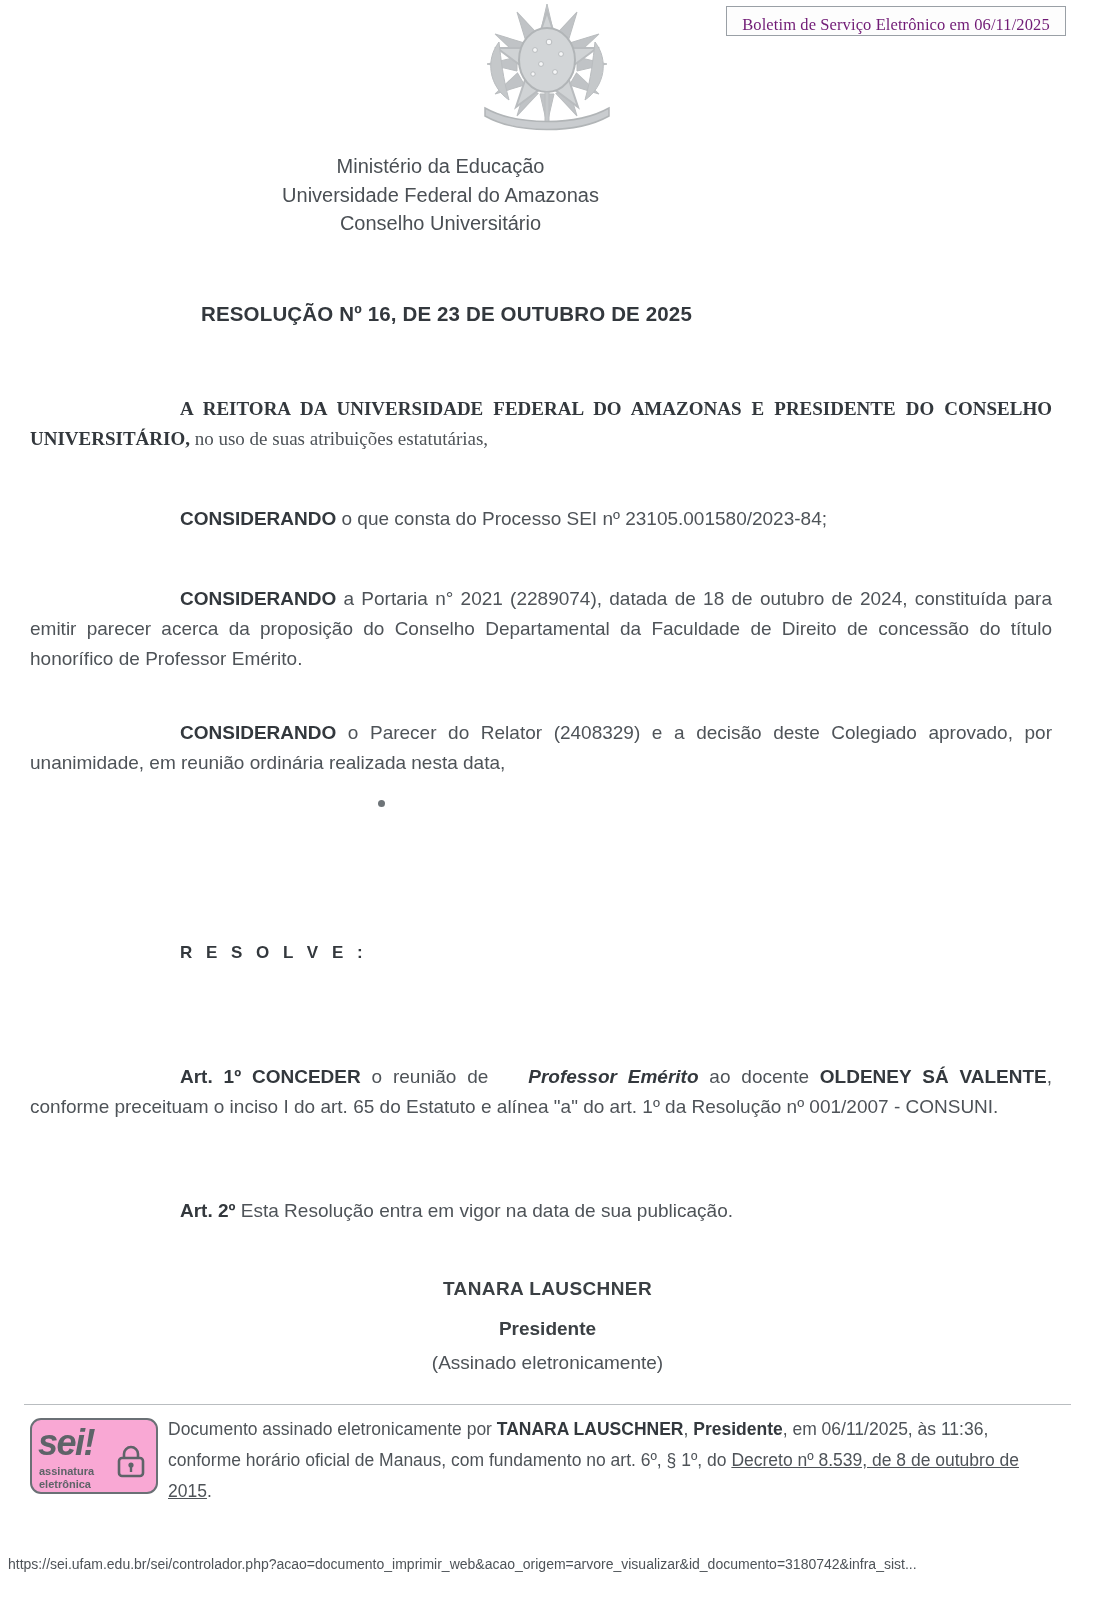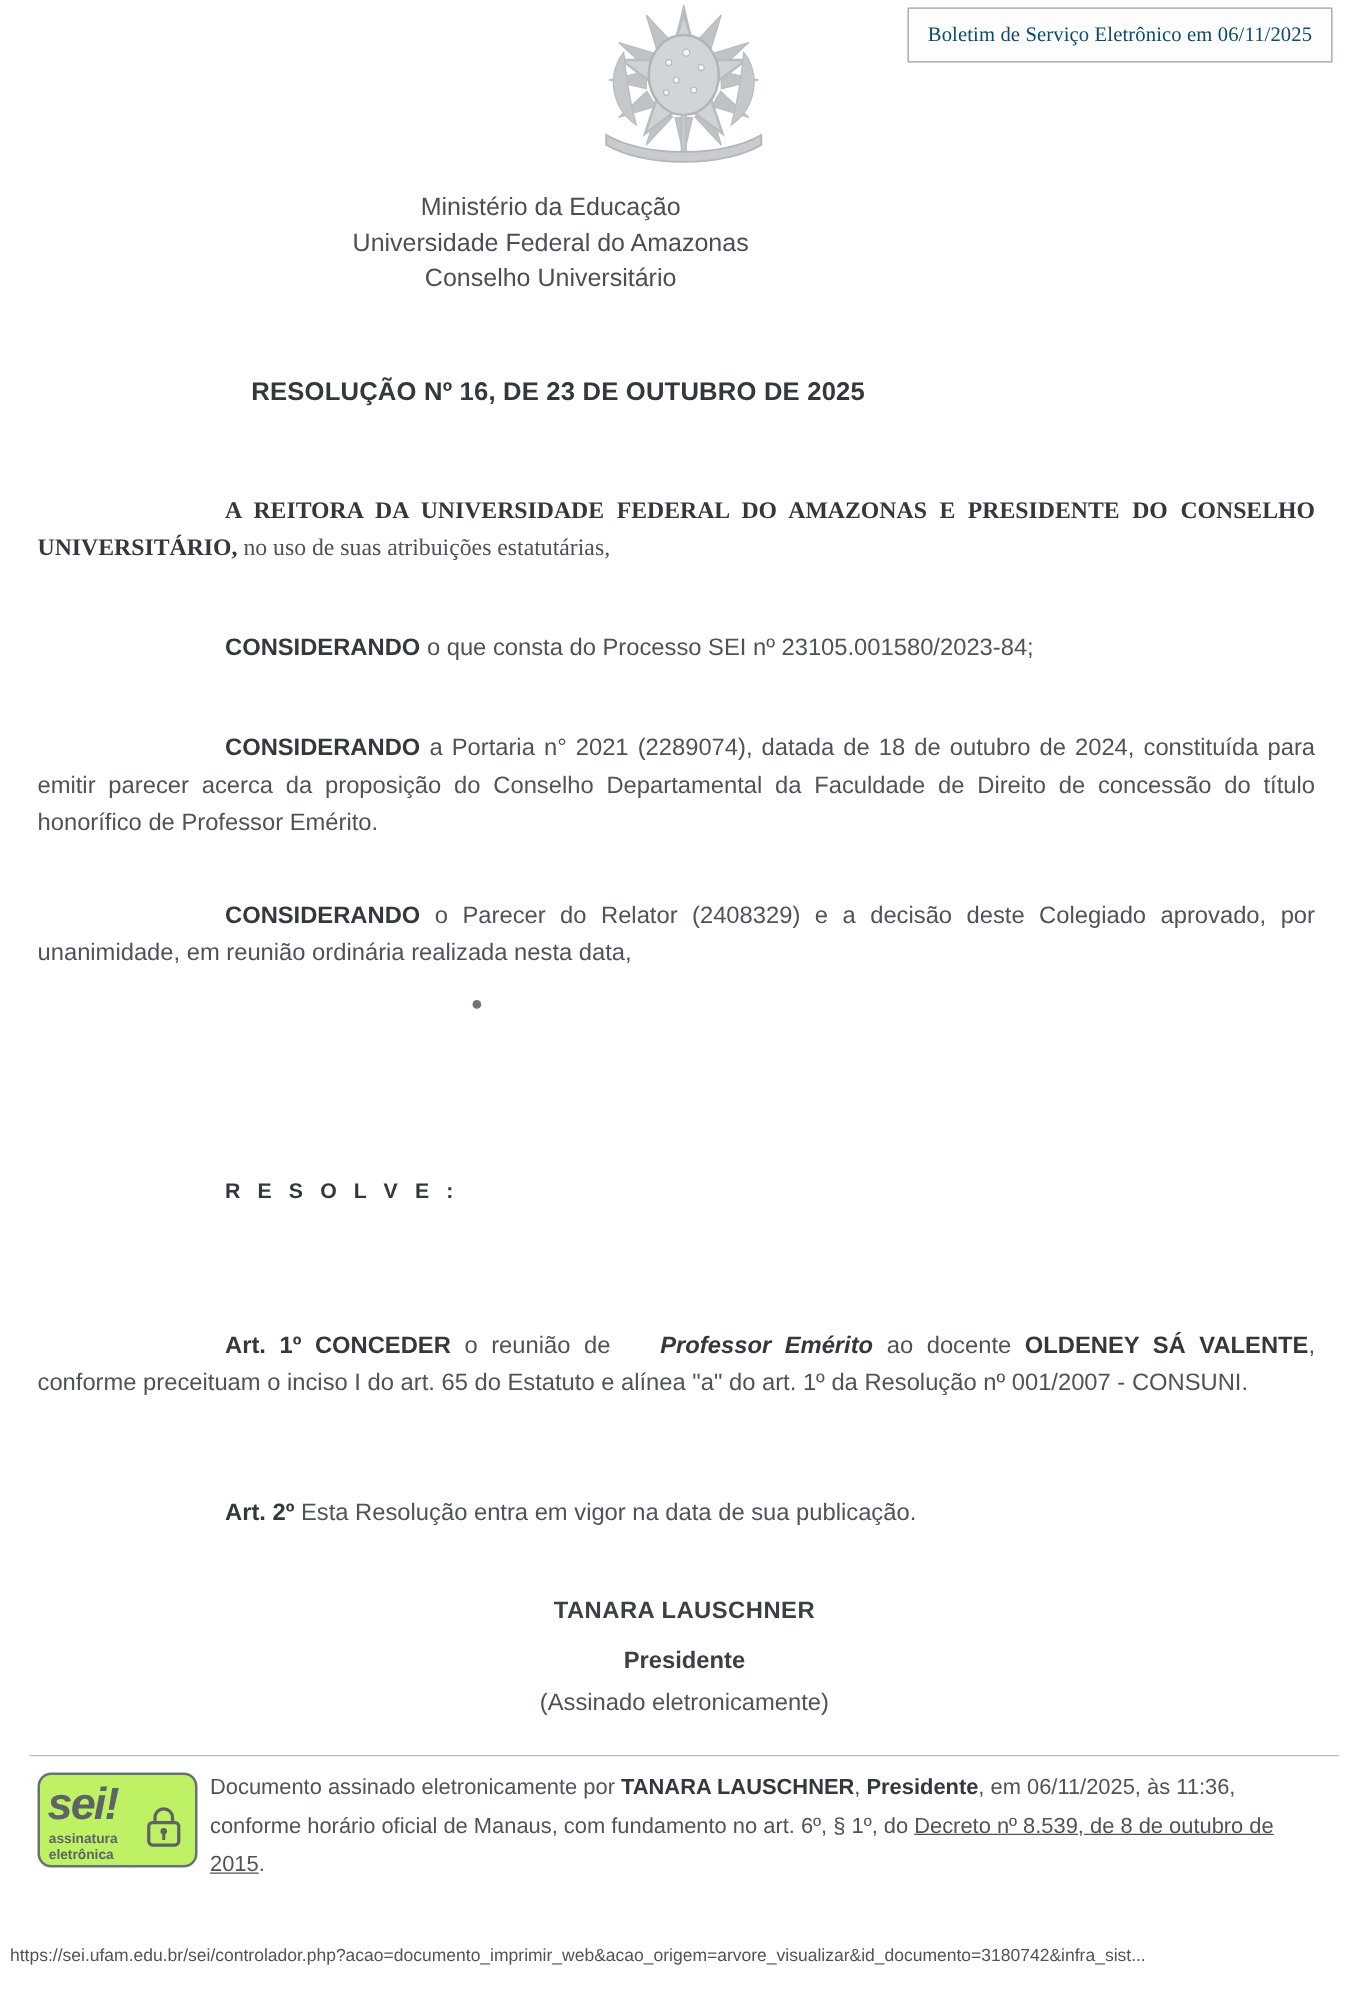--- a/index.html
+++ b/index.html
@@ -16,29 +16,29 @@
     color: #3b4044;
     overflow: hidden;
   }
 
   
   .stamp {
     position: absolute;
     top: 6px;
     left: 726px;
     width: 340px;
-    height: 44px;
+    height: 30px;
     border: 1px solid #9aa0a6;
     box-sizing: border-box;
     display: flex;
-    align-items: center;
+    align-items: flex-end;
     justify-content: center;
     font-family: "Liberation Serif", serif;
     font-size: 16.5px;
-    color: #0c4a6e;
+    color: #701a75;
     letter-spacing: .1px;
     background: #fdfdfd;
   }
 
   
   .brasao {
     position: absolute;
     top: 2px;
     left: 462px;
     width: 170px;
@@ -141,21 +141,21 @@
   
   .sei-badge {
     position: absolute;
     top: 1418px;
     left: 30px;
     width: 128px;
     height: 76px;
     border: 2px solid #6a7075;
     border-radius: 11px;
     box-sizing: border-box;
-    background: #bef264;
+    background: #f9a8d4;
     overflow: hidden;
   }
   .sei-word {
     position: absolute;
     top: 2px;
     left: 6px;
     font-size: 36px;
     font-weight: bold;
     font-style: italic;
     color: #5e6368;

